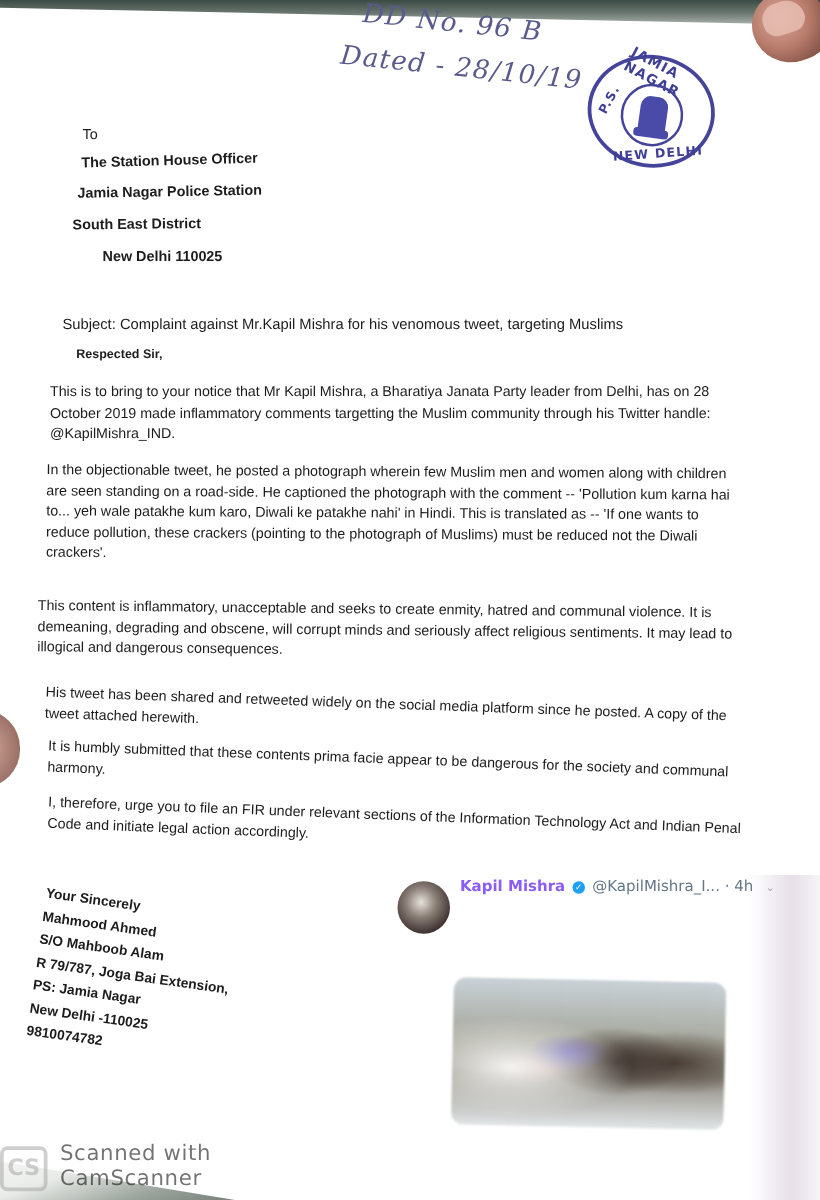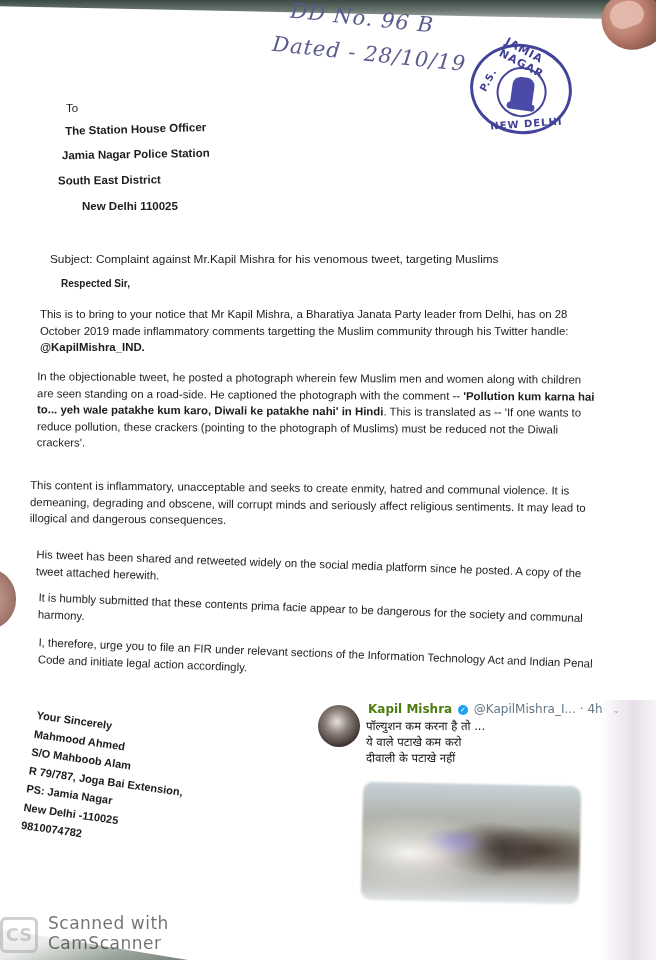--- a/index.html
+++ b/index.html
@@ -86,31 +86,31 @@
     .subject { left: 50px; top: 252px; font-size: 11.8px; font-weight: normal; }
     .salutation { left: 61px; top: 278px; font-size: 10px; font-weight: bold; }
 
     .para { font-size: 11.4px; line-height: 16.5px; width: 560px; }
     .p1 { left: 40px; top: 306px; }
     .p2 { left: 37px; top: 370px; transform: rotate(0.35deg); }
     .p3 { left: 30px; top: 480px; width: 580px; transform: rotate(0.6deg); }
     .p4 { left: 36px; top: 556px; width: 560px; transform: rotate(2deg); }
     .p5 { left: 38px; top: 600px; width: 560px; transform: rotate(2.2deg); }
     .p6 { left: 38px; top: 645px; width: 560px; transform: rotate(2.2deg); }
-    .bold { font-weight: bold; }
+    .bold { font-weight: normal; }
 
     .sig { left: 38px; top: 706px; font-size: 11px; font-weight: bold; line-height: 18.5px; transform: rotate(8deg); transform-origin: 0 0; }
 
     .tweet { position: absolute; left: 318px; top: 702px; width: 270px; height: 220px; }
     .tw-avatar {
       position: absolute; left: 0; top: 3px; width: 42px; height: 42px; border-radius: 50%;
       background: radial-gradient(circle at 45% 40%, #e7e2dc 0%, #8b7f78 35%, #3a2d2c 75%);
     }
     .tw-head { position: absolute; left: 50px; top: 0; font-size: 12px; white-space: nowrap; font-family: "DejaVu Sans", sans-serif; }
-    .tw-name { font-weight: bold; color: #4d7c0f; }
+    .tw-name { font-weight: bold; color: #8b5cf6; }
     .tw-verified {
       display: inline-block; width: 10px; height: 10px; border-radius: 50%;
       background: #1da1f2; color: #fff; font-size: 7px; line-height: 10px; text-align: center;
       vertical-align: middle; margin: 0 2px;
     }
     .tw-handle, .tw-time { color: #657786; }
     .tw-chevron { color: #9aa6b0; font-size: 9px; margin-left: 6px; }
     .tw-text { position: absolute; left: 48px; top: 16px; font-size: 11.5px; line-height: 16px; font-family: "DejaVu Sans", sans-serif; color: #14171a; }
     .tw-image {
       position: absolute; left: 44px; top: 82px; width: 218px; height: 118px; border-radius: 10px;
@@ -188,25 +188,20 @@
 
 <div class="tweet">
   <div class="tw-avatar"></div>
   <div class="tw-head">
     <span class="tw-name">Kapil Mishra</span>
     <span class="tw-verified">✓</span>
     <span class="tw-handle">@KapilMishra_I...</span>
     <span class="tw-time">· 4h</span>
     <span class="tw-chevron">⌄</span>
   </div>
-  <div class="tw-text">
-    <div>पॉल्युशन कम करना है तो ...</div>
-    <div>ये वाले पटाखे कम करो</div>
-    <div>दीवाली के पटाखे नहीं</div>
-  </div>
   <div class="tw-image"></div>
 </div>
 
 <div class="bottom-fold"></div>
 
 <div class="watermark">
   <div class="cs-logo">CS</div>
   <div class="cs-text">
     <div>Scanned with</div>
     <div>CamScanner</div>

